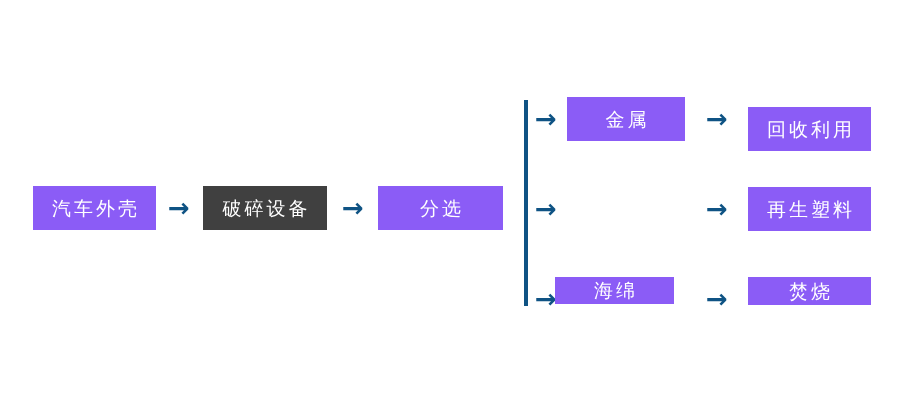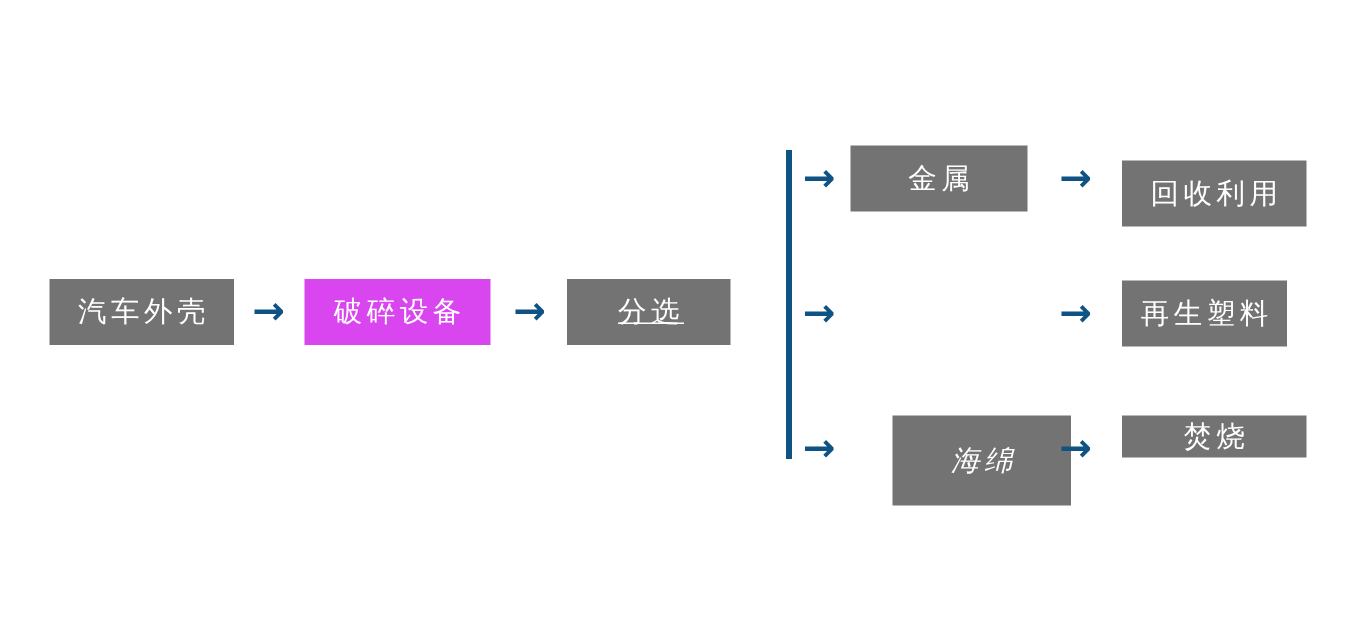--- a/index.html
+++ b/index.html
@@ -25,22 +25,22 @@
     justify-content: center;
     color: #ffffff;
     font-size: 19px;
     letter-spacing: 3px;
     text-indent: 3px;
     line-height: 1;
     font-weight: 400;
     box-sizing: border-box;
     white-space: nowrap;
   }
-  .node.blue  { background: #737373; }
-  .node.red   { background: #d946ef; }
+  .node.blue  { background: #8b5cf6; }
+  .node.red   { background: #404040; }
 
   .arrow {
     position: absolute;
     display: flex;
     align-items: center;
     justify-content: center;
     color: #0f5384;
     font-size: 26px;
     line-height: 1;
     font-weight: 700;
@@ -50,38 +50,38 @@
   .vline {
     position: absolute;
     background: #0f5384;
   }
 
   
   #n-shell    { left: 33px;  top: 186px; width: 123px; height: 44px; }
   #a-1        { left: 160px; top: 186px; width: 38px;  height: 44px; }
   #n-crusher  { left: 203px; top: 186px; width: 124px; height: 44px; }
   #a-2        { left: 334px; top: 186px; width: 38px;  height: 44px; }
-  #n-sort     { left: 378px; top: 186px; width: 109px; height: 44px; text-decoration: underline; }
+  #n-sort     { left: 378px; top: 186px; width: 125px; height: 44px; }
 
   
   #spine      { left: 524px; top: 100px; width: 4px;   height: 206px; }
 
   
   #a-b1       { left: 528px; top: 97px;  width: 36px;  height: 44px; }
   #n-metal    { left: 567px; top: 97px;  width: 118px; height: 44px; }
   #a-r1       { left: 692px; top: 97px;  width: 50px;  height: 44px; }
   #n-recycle  { left: 748px; top: 107px;  width: 123px; height: 44px; }
 
   #a-b2       { left: 528px; top: 187px; width: 36px;  height: 44px; }
   #n-plastic  { left: 567px; top: 187px; width: 118px; height: 44px; }
   #a-r2       { left: 692px; top: 187px; width: 50px;  height: 44px; }
-  #n-reclaim  { left: 748px; top: 187px; width: 110px; height: 44px; text-align: center; }
+  #n-reclaim  { left: 748px; top: 187px; width: 123px; height: 44px; text-align: center; }
 
   #a-b3       { left: 528px; top: 277px; width: 36px;  height: 44px; }
-  #n-sponge   { left: 595px; top: 277px; width: 119px; height: 60px; font-style: italic; }
+  #n-sponge   { left: 555px; top: 277px; width: 119px; height: 27px; }
   #a-r3       { left: 692px; top: 277px; width: 50px;  height: 44px; }
   #n-incin    { left: 748px; top: 277px; width: 123px; height: 28px; }
 </style>
 </head>
 <body>
 
 <div id="canvas">
 
   <div class="node blue" id="n-shell">汽车外壳</div>
 

